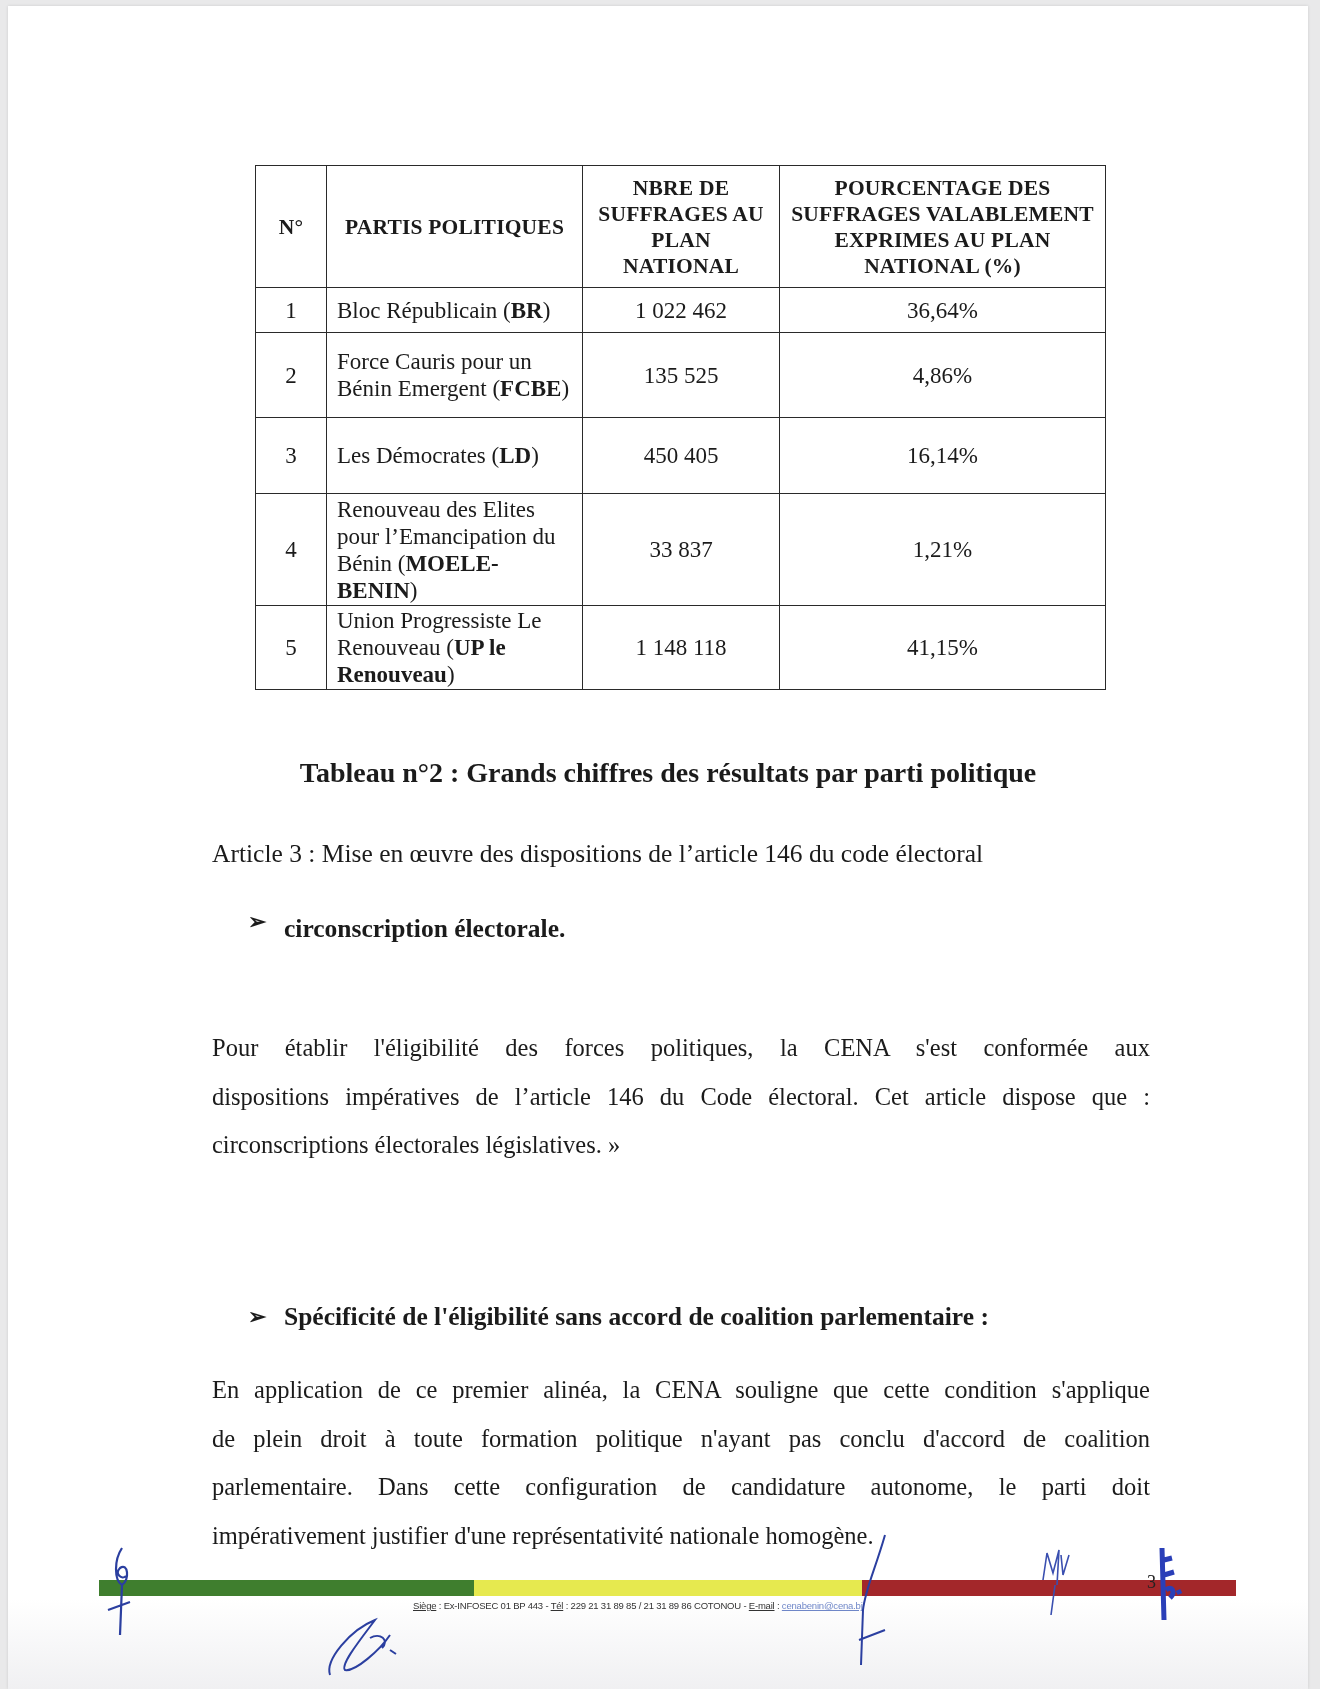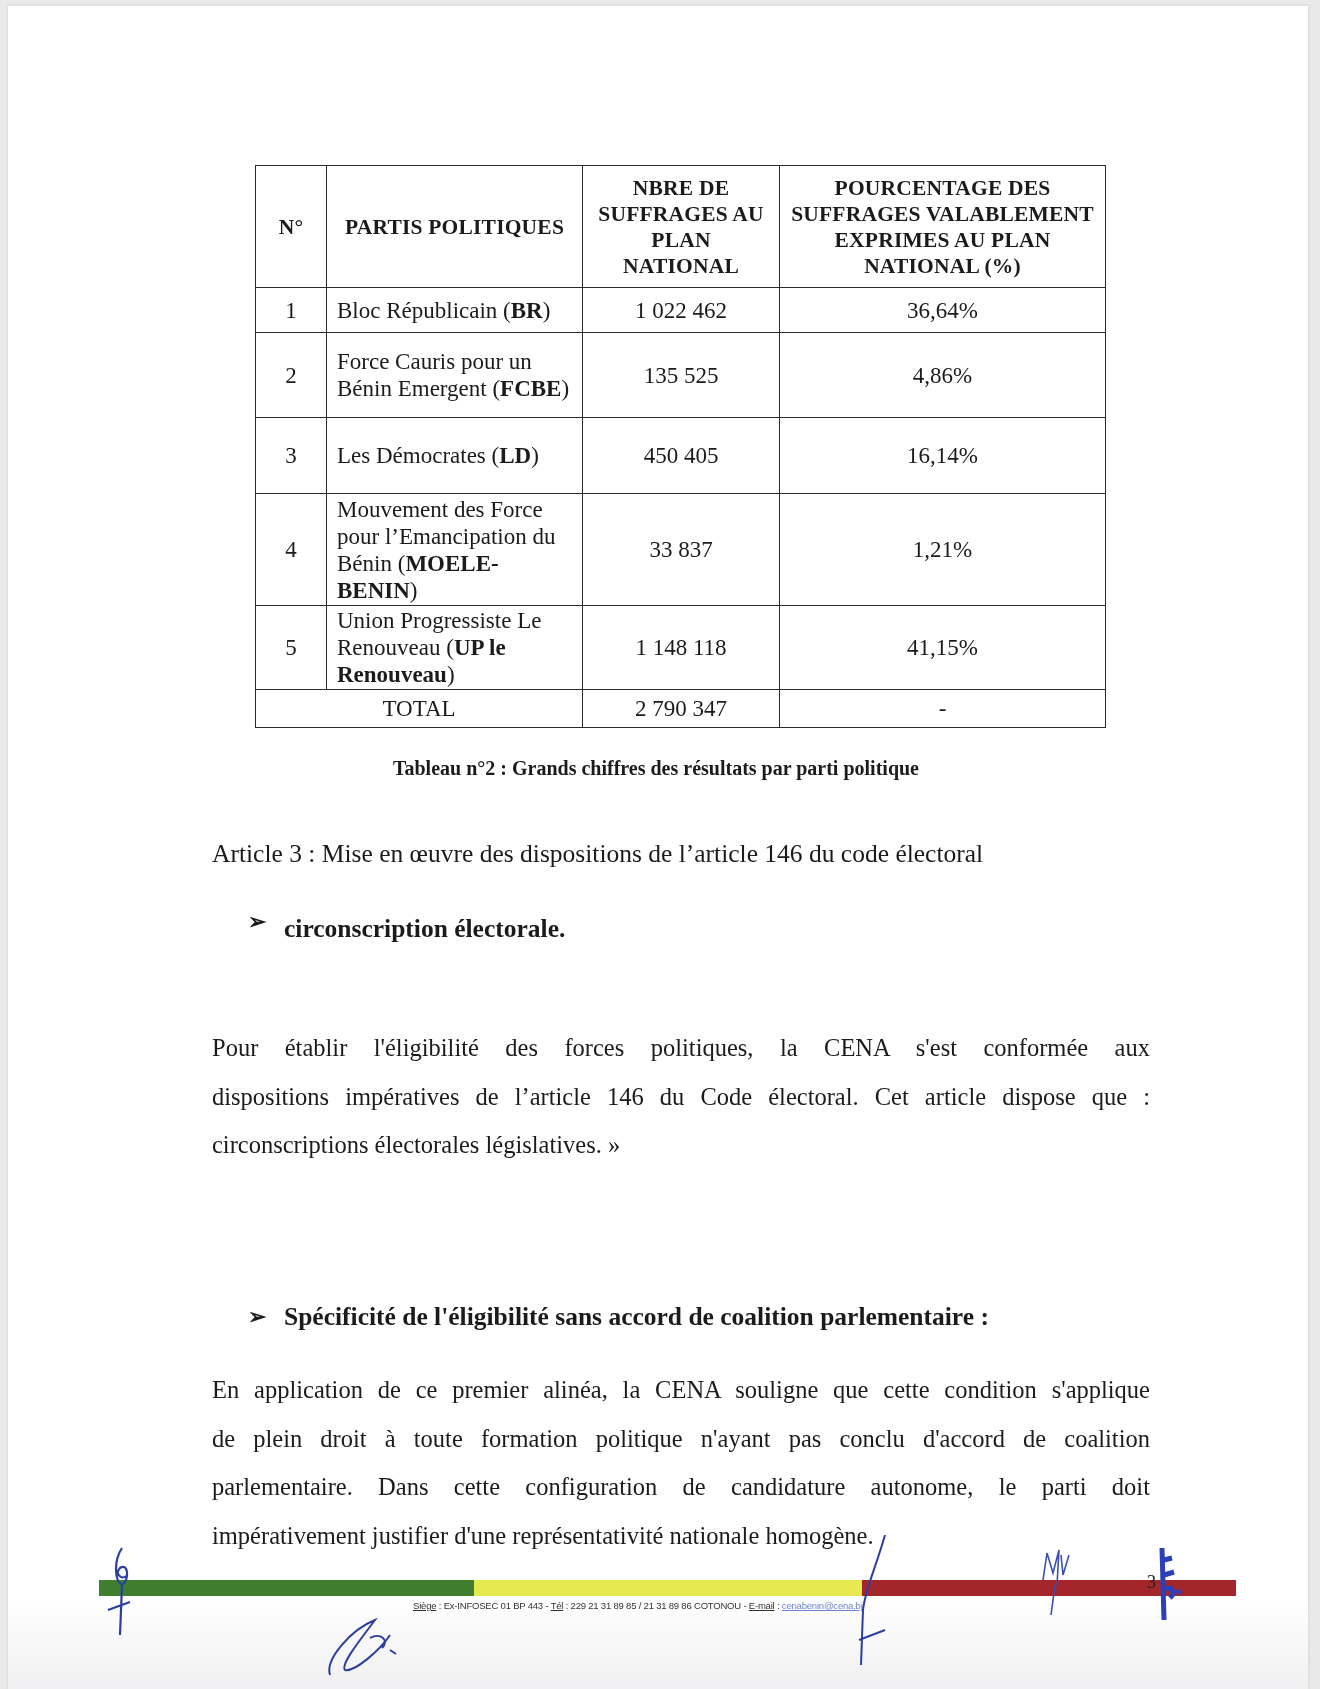--- a/index.html
+++ b/index.html
@@ -47,22 +47,22 @@
   .results-table th.col-party { text-align: center; }
   tr.hdr { height: 122px; }
   tr.r1 { height: 45px; }
   tr.r2 { height: 85px; }
   tr.r3 { height: 76px; }
   tr.r4 { height: 112px; }
   tr.r5 { height: 84px; }
   tr.rt { height: 38px; }
   .party-name b { font-weight: bold; }
   .caption {
-    position: absolute; left: 4px; width: 1304px; top: 757px;
-    text-align: center; font-weight: bold; font-size: 20px;
+    position: absolute; left: 16px; width: 1304px; top: 757px;
+    text-align: center; font-weight: bold; font-size: 28px;
   }
   .article-title {
     position: absolute; left: 212px; top: 839px;
     font-weight: normal; font-size: 25.5px; white-space: nowrap;
   }
   .bullet {
     position: absolute; left: 248px; width: 902px;
     font-weight: bold; font-size: 25.5px;
   }
   .bullet .arrow {
@@ -133,35 +133,30 @@
     <td class="col-pct">4,86%</td>
   </tr>
   <tr class="r3">
     <td class="col-no">3</td>
     <td class="col-party party-name"><span>Les Démocrates </span>(<b>LD</b>)</td>
     <td class="col-votes">450 405</td>
     <td class="col-pct">16,14%</td>
   </tr>
   <tr class="r4">
     <td class="col-no">4</td>
-    <td class="col-party party-name"><span>Mouvement des Force pour l’Emancipation du Bénin </span>(<b>MOELE-BENIN</b>)</td>
+    <td class="col-party party-name"><span>Renouveau des Elites pour l’Emancipation du Bénin </span>(<b>MOELE-BENIN</b>)</td>
     <td class="col-votes">33 837</td>
     <td class="col-pct">1,21%</td>
   </tr>
   <tr class="r5">
     <td class="col-no">5</td>
     <td class="col-party party-name"><span>Union Progressiste Le Renouveau </span>(<b>UP le Renouveau</b>)</td>
     <td class="col-votes">1 148 118</td>
     <td class="col-pct">41,15%</td>
   </tr>
-  <tr class="rt">
-    <td colspan="2" style="text-align:center">TOTAL</td>
-    <td class="col-votes">2 790 347</td>
-    <td class="col-pct">-</td>
-  </tr>
 </tbody>
   </table>
 
 <div class="caption">Tableau n°2 : Grands chiffres des résultats par parti politique</div>
 
 <div class="article-title">Article 3 : Mise en œuvre des dispositions de l’article 146 du code électoral</div>
 
 <div class="bullet b1">
   <span class="arrow">➢</span>
   <div class="btext">

